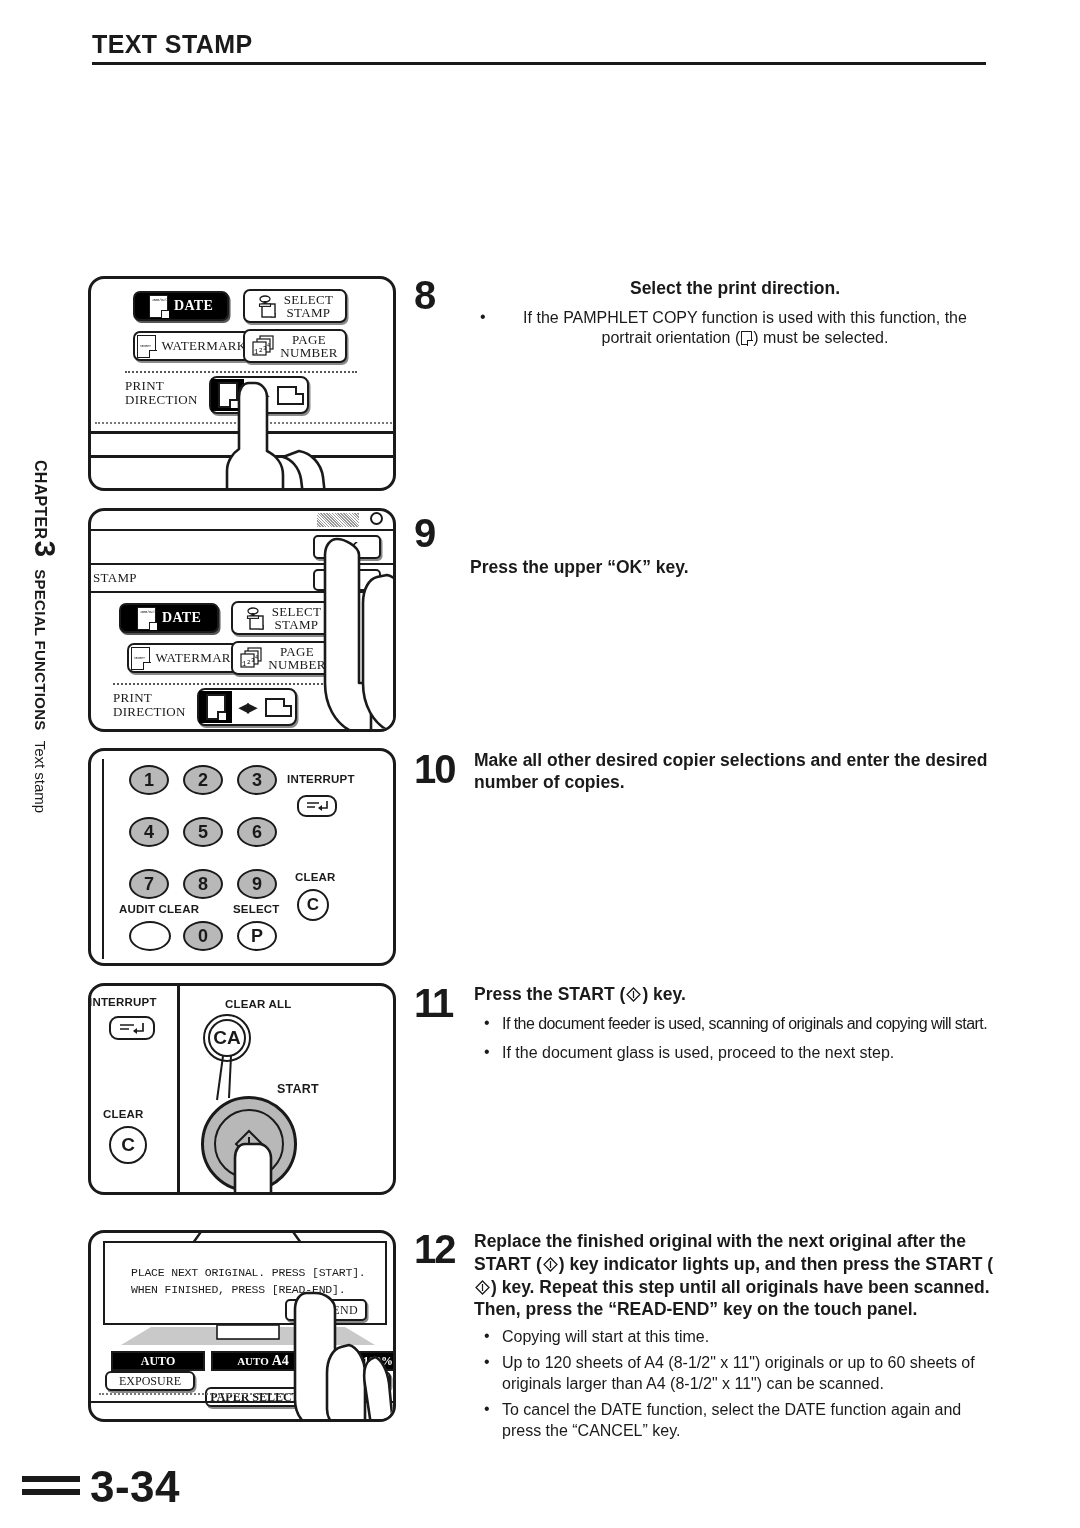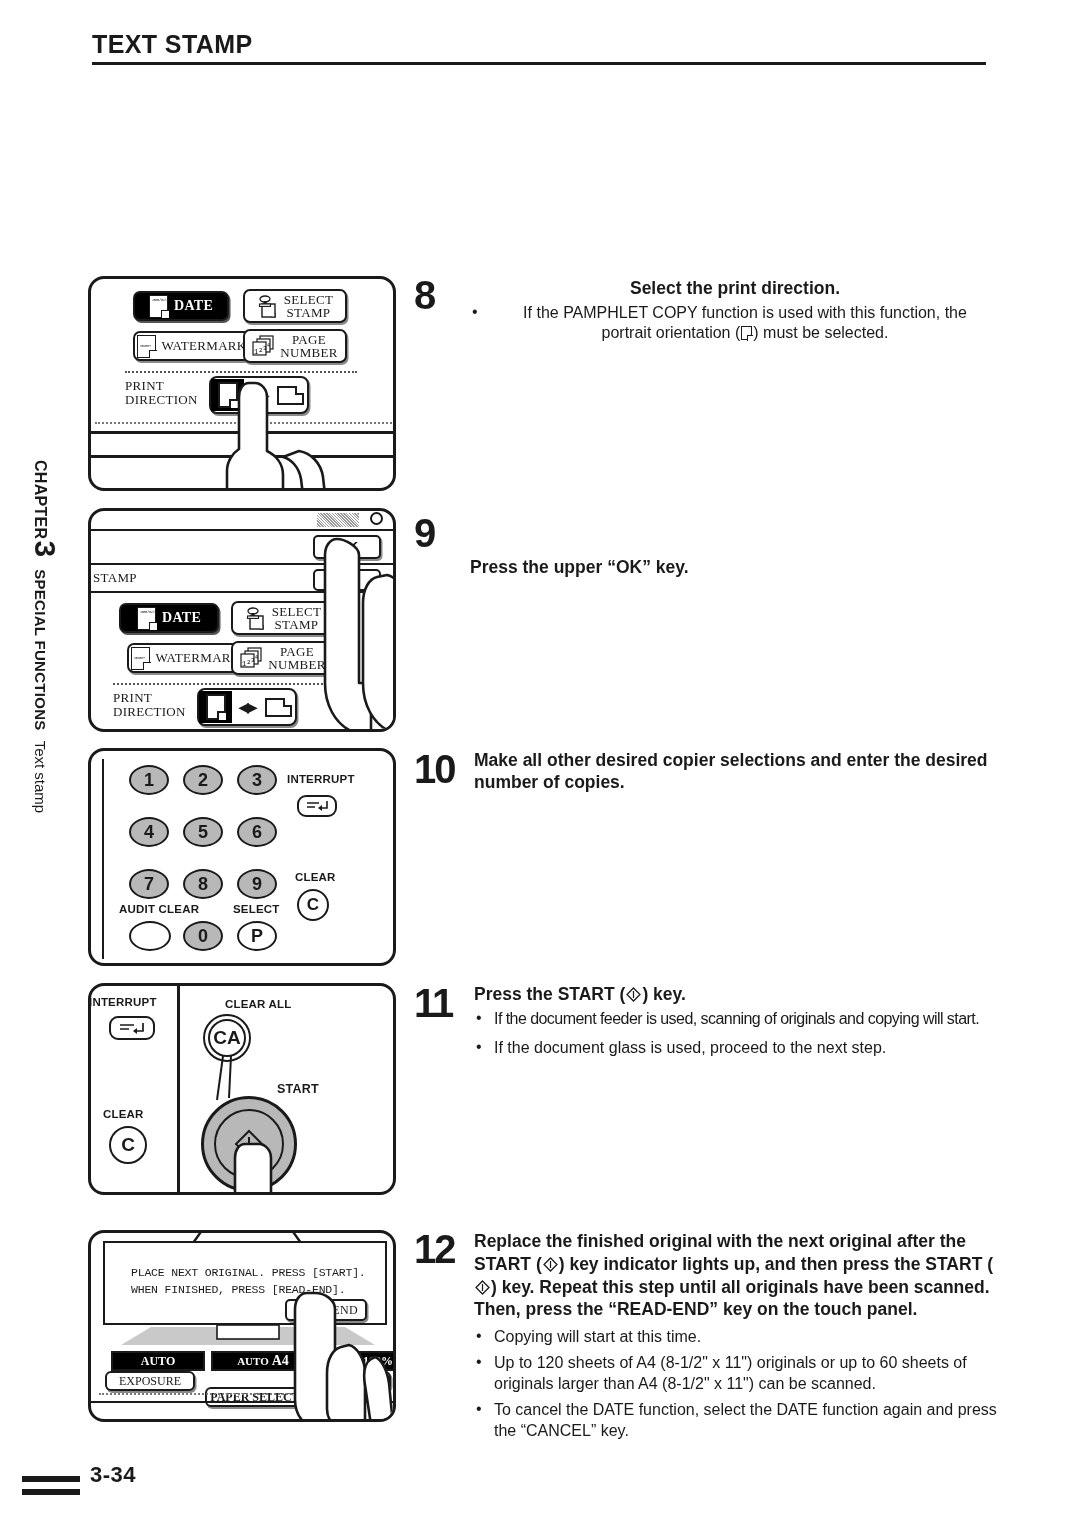--- a/index.html
+++ b/index.html
@@ -33,21 +33,21 @@
     white-space:nowrap;
   }
   #side-tab .ch { font-size:16px; font-weight:bold; letter-spacing:.3px; }
   #side-tab .chnum { font-size:30px; font-weight:bold; margin:0 2px 0 1px; }
   #side-tab .sf { font-size:15px; font-weight:bold; letter-spacing:.3px; margin-left:10px;}
   #side-tab .ts { font-size:15px; font-weight:normal; margin-left:10px; }
 
   
   #footer-bar1 { position:absolute; left:22px; top:1476px; width:58px; height:6px; background:#1a1a1a; }
   #footer-bar2 { position:absolute; left:22px; top:1489px; width:58px; height:6px; background:#1a1a1a; }
-  #page-number { position:absolute; left:90px; top:1462px; font-size:22px; font-weight:bold; letter-spacing:.5px; }
+  #page-number { position:absolute; left:90px; top:1462px; font-size:44px; font-weight:bold; letter-spacing:.5px; }
 
   
   .panel {
     position:absolute;
     border:3px solid #1a1a1a;
     border-radius:16px;
     background:#fff;
     overflow:hidden;
   }
 
@@ -170,21 +170,21 @@
   
   .step { position:absolute; }
   .step .num {
     position:absolute; left:0; top:0;
     font-size:40px; font-weight:bold; line-height:.86; letter-spacing:-1px;
   }
   .step .body { position:absolute; }
   .step h3 {
     margin:0 0 2px 0; font-size:17.5px; font-weight:bold; line-height:1.25;
   }
-  .step ul { margin:0; padding:0; list-style:none; }
+  .step ul { margin:8px; padding:0; list-style:none; }
   .step li {
     position:relative; padding-left:20px; margin-top:3px;
     font-size:16px; line-height:1.28;
   }
   .step li:before{
     content:"\2022"; position:absolute; left:2px; top:-1px; font-size:16px;
   }
   .tight { letter-spacing:-.55px; }
 
   .inline-port{

